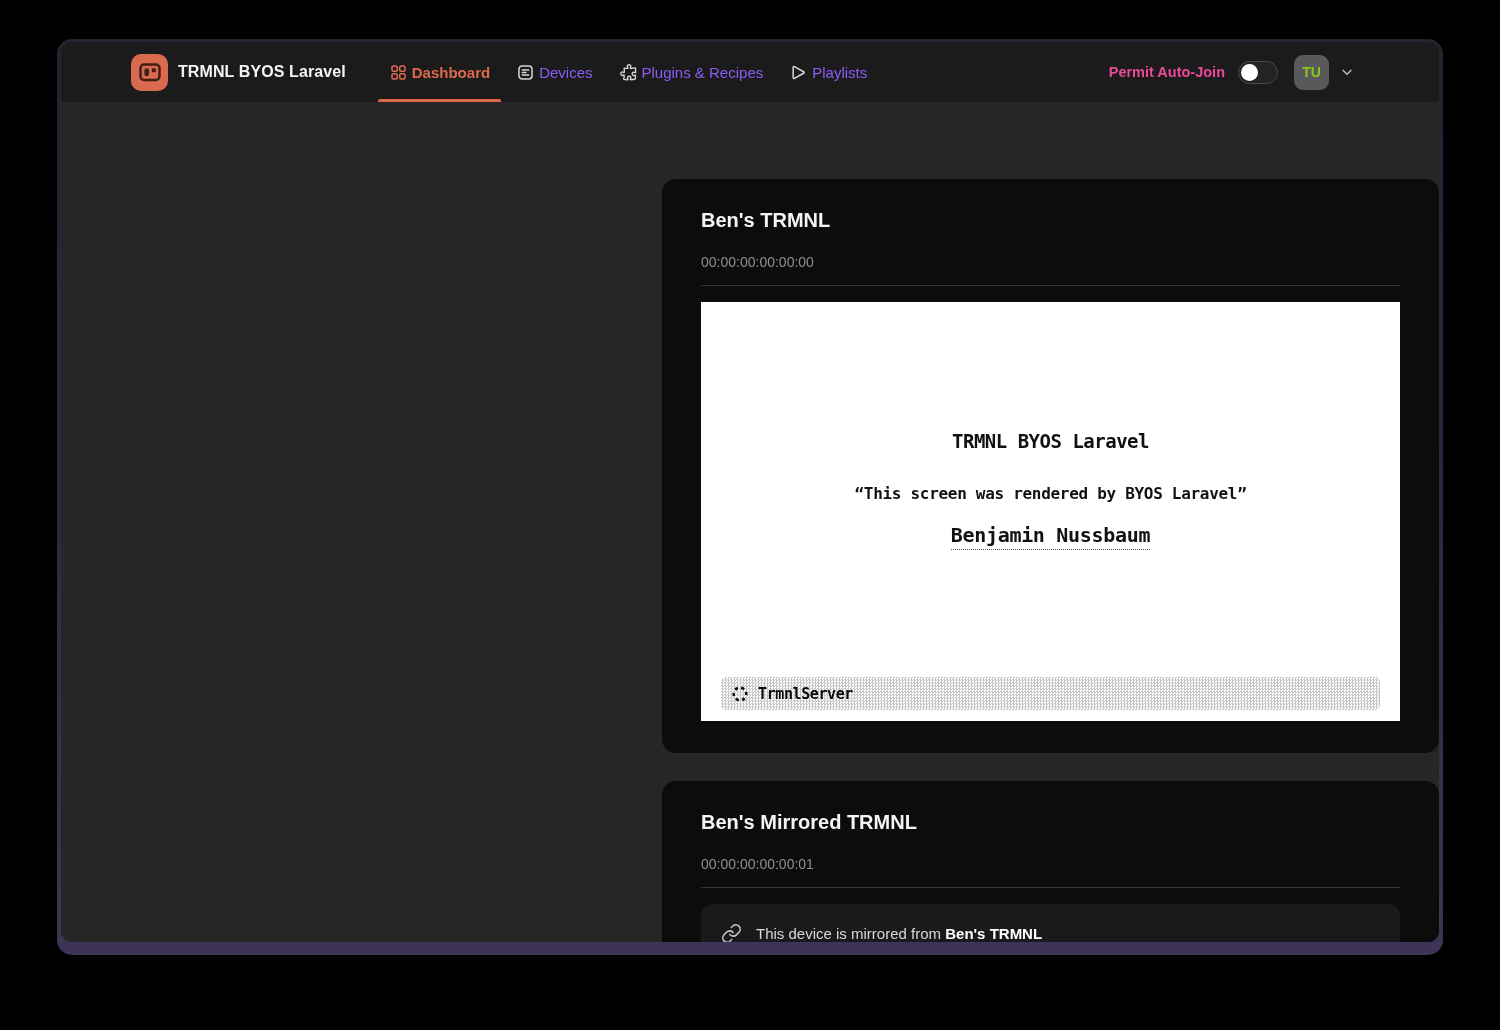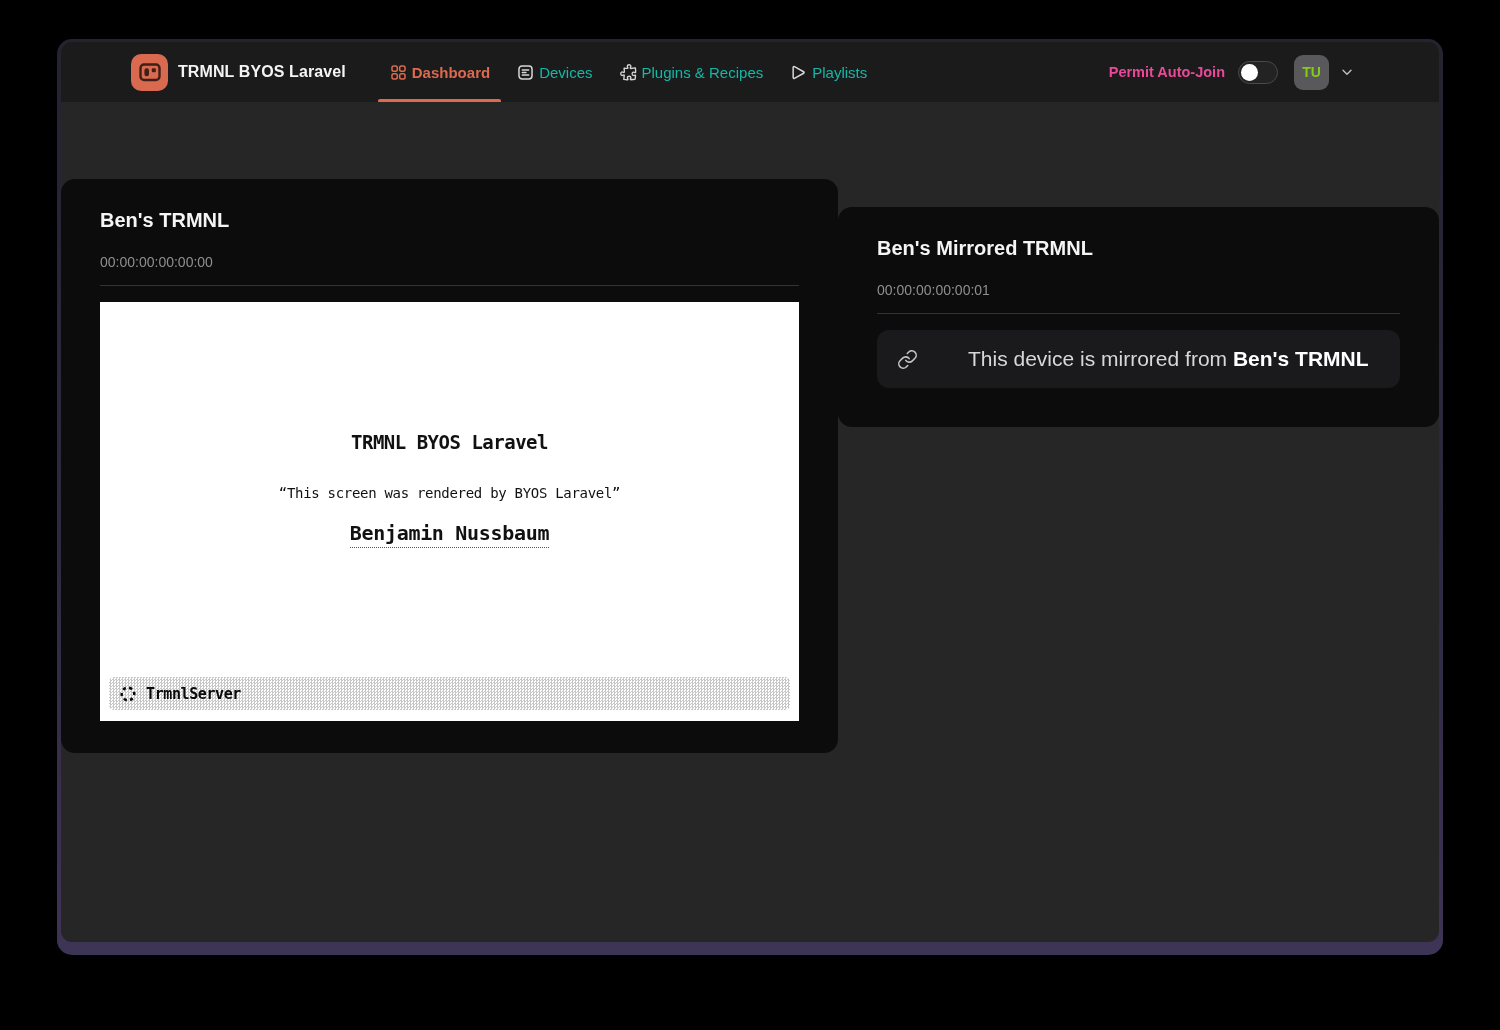--- a/index.html
+++ b/index.html
@@ -18,64 +18,64 @@
   .navbar { height:60px; background:#1b1b1c; display:flex; align-items:stretch;
             justify-content:space-between; padding:0 84px 0 70px; }
   .nav-left, .nav-right { display:flex; align-items:center; }
   .logo-badge { width:37px; height:37px; border-radius:10px; background:#d96a50;
                 display:flex; align-items:center; justify-content:center; flex:0 0 auto; }
   .brand { color:#f4f4f4; font-weight:bold; font-size:16px; margin-left:10px;
            letter-spacing:.1px; white-space:nowrap; }
   .nav-items { display:flex; align-items:stretch; height:60px; margin-left:30px; }
   .nav-item { display:flex; align-items:center; gap:4px; padding:0 13px;
               position:relative; cursor:pointer; }
-  .nav-item .label { font-size:15px; font-weight:500; color:#14b8a6; white-space:nowrap; }
+  .nav-item .label { font-size:15px; font-weight:500; color:#8b5cf6; white-space:nowrap; }
   .nav-item svg { stroke:#d6d6d6; }
   .nav-item.active .label { color:#de6a4e; font-weight:600; }
   .nav-item.active svg { stroke:#de6a4e; }
   .nav-item.active::after { content:""; position:absolute; left:2px; right:2px; bottom:0;
                             height:3px; background:#de6a4e; border-radius:2px 2px 0 0; }
   .permit-label { color:#ec4899; font-size:14.5px; font-weight:bold; white-space:nowrap; }
   .toggle { width:40px; height:23px; border-radius:12px; background:#232324;
             border:1px solid #4a4a4c; margin-left:13px; position:relative; cursor:pointer; }
   .toggle .knob { position:absolute; left:2px; top:2px; width:17px; height:17px;
                   border-radius:50%; background:#fff; }
   .avatar { width:35px; height:35px; border-radius:9px; background:#59595c;
             color:#84cc16; font-weight:bold; font-size:14px; display:flex;
             align-items:center; justify-content:center; margin-left:16px; cursor:pointer; }
   .chevron { margin-left:10px; display:flex; align-items:center; cursor:pointer; }
 
   
-  .main { padding-top:77px; display:flex; align-items:flex-start; }
+  .main { padding-top:77px; display:flex; flex-direction:column; align-items:flex-end; }
   .card { width:777px; background:#0c0c0c; border-radius:14px; padding:28px 39px 32px; }
   .card + .card { margin-top:28px; }
   .card-title { color:#f5f5f5; font-size:20px; font-weight:bold; line-height:26px; }
   .card-mac { color:#8f8f8f; font-size:14px; margin-top:20px; line-height:18px; }
   .card-divider { height:1px; background:#333336; margin-top:14px; border:none; }
 
   
   .screen { margin-top:16px; width:699px; height:419px; background:#fff;
             display:flex; flex-direction:column;
             font-family:"DejaVu Sans Mono", monospace; color:#111; }
   .screen-content { flex:1; display:flex; flex-direction:column; align-items:center;
                     justify-content:center; text-align:center; }
   .screen-title { font-size:19px; font-weight:bold; letter-spacing:-0.5px; }
-  .screen-quote { font-size:14px; font-weight:normal; margin-top:32px; letter-spacing:-0.3px; }
+  .screen-quote { font-size:16px; font-weight:bold; margin-top:32px; letter-spacing:-0.3px; }
   .screen-author { font-size:20px; font-weight:bold; margin-top:20px;
                    border-bottom:1px dotted #555; padding-bottom:2px; letter-spacing:-0.3px; }
-  .screen-bar { height:33px; margin:0 9px 11px; border-radius:5px;
+  .screen-bar { height:33px; margin:0 20px 11px; border-radius:5px;
                 background:repeating-conic-gradient(#c7c7c7 0% 25%, #ffffff 0% 50%);
                 background-size:3px 3px; display:flex; align-items:center;
                 padding-left:10px; gap:9px; }
   .screen-bar .label { font-size:15px; font-weight:bold; color:#0a0a0a; letter-spacing:-0.4px; }
 
   
   .mirror-panel { margin-top:16px; height:58px; background:#1a1a1c; border-radius:12px;
                   display:flex; align-items:center; padding-left:20px; gap:14px; }
-  .mirror-text { color:#d8d8d8; font-size:21px;margin-left:36px; }
+  .mirror-text { color:#d8d8d8; font-size:15px; }
   .mirror-text b { color:#ffffff; font-weight:bold; }
   .card.clipped { padding-bottom:0; height:220px; }
 </style>
 </head>
 <body>
 
 <div class="frame">
   <div class="window">
 
     <div class="navbar">

